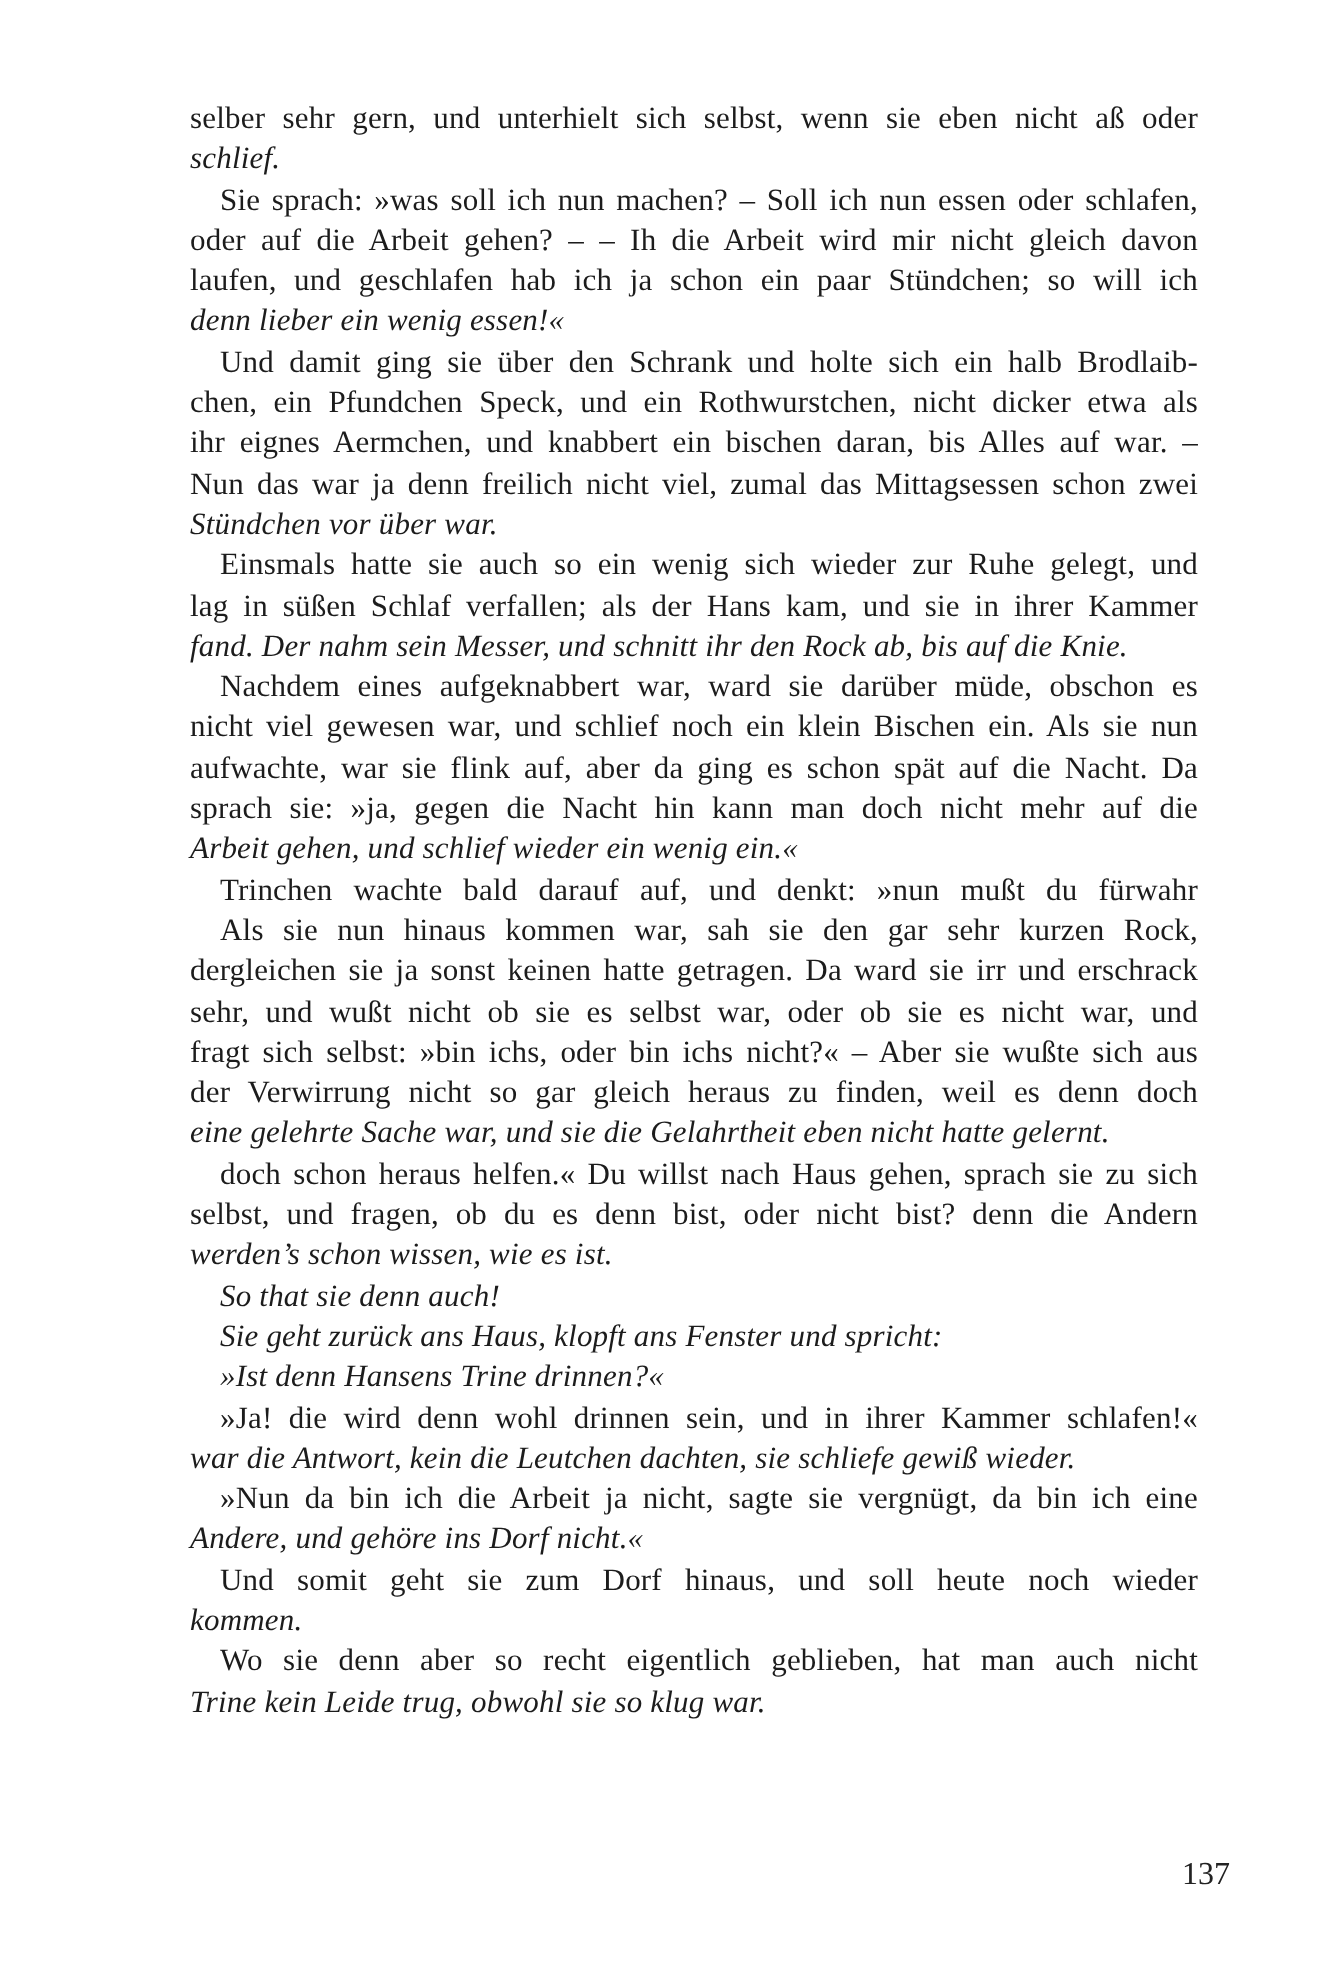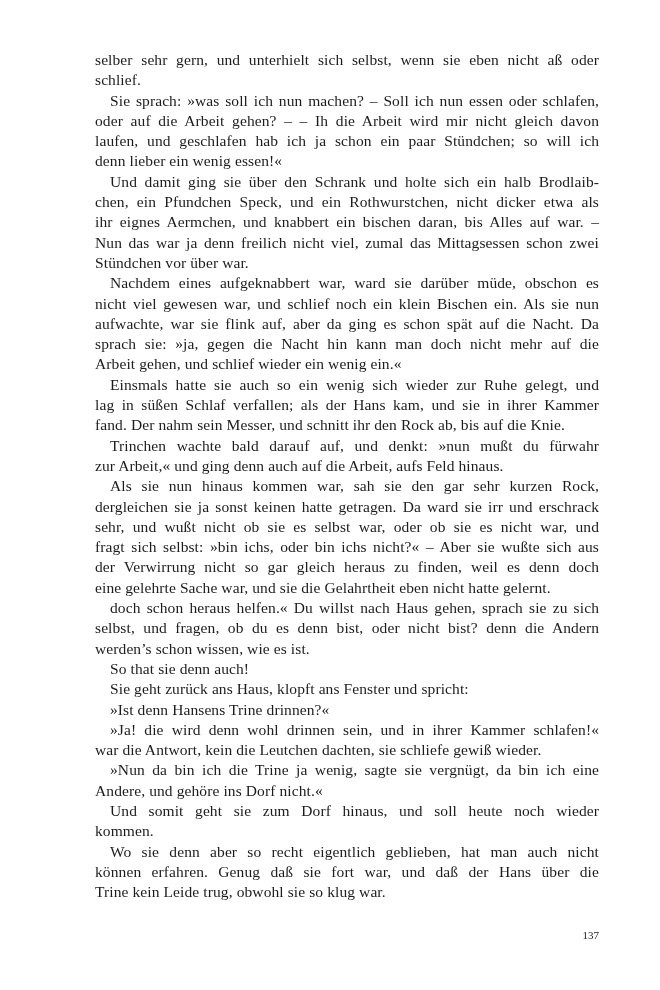--- a/index.html
+++ b/index.html
@@ -26,31 +26,32 @@
     letter-spacing: 0.1px;
   }
   .para { margin: 0; padding: 0; }
   .line {
     text-align: justify;
     text-align-last: justify;
     white-space: normal;
   }
   .line.last {
     text-align-last: left;
+    font-style: italic;
   }
   .para.indent .line:first-child {
     text-indent: 15px;
   }
   .page-number {
     position: absolute;
-    left: 95px;
+    left: 111px;
     top: 929px;
     width: 504px;
     text-align: right;
-    font-size: 11px;
+    font-size: 16px;
     color: #222222;
   }
 </style>
 </head>
 <body>
 
 <div class="book-page">
   <div class="textblock" id="textblock">
       <div class="para">
         <div class="line">selber sehr gern, und unterhielt sich selbst, wenn sie eben nicht aß oder</div>
@@ -63,34 +64,33 @@
         <div class="line last">denn lieber ein wenig essen!«</div>
       </div>
       <div class="para indent">
         <div class="line">Und damit ging sie über den Schrank und holte sich ein halb Brodlaib-</div>
         <div class="line">chen, ein Pfundchen Speck, und ein Rothwurstchen, nicht dicker etwa als</div>
         <div class="line">ihr eignes Aermchen, und knabbert ein bischen daran, bis Alles auf war. –</div>
         <div class="line">Nun das war ja denn freilich nicht viel, zumal das Mittagsessen schon zwei</div>
         <div class="line last">Stündchen vor über war.</div>
       </div>
       <div class="para indent">
+        <div class="line">Einsmals hatte sie auch so ein wenig sich wieder zur Ruhe gelegt, und</div>
+        <div class="line">lag in süßen Schlaf verfallen; als der Hans kam, und sie in ihrer Kammer</div>
+        <div class="line last">fand. Der nahm sein Messer, und schnitt ihr den Rock ab, bis auf die Knie.</div>
+      </div>
+      <div class="para indent">
         <div class="line">Nachdem eines aufgeknabbert war, ward sie darüber müde, obschon es</div>
         <div class="line">nicht viel gewesen war, und schlief noch ein klein Bischen ein. Als sie nun</div>
         <div class="line">aufwachte, war sie flink auf, aber da ging es schon spät auf die Nacht. Da</div>
         <div class="line">sprach sie: »ja, gegen die Nacht hin kann man doch nicht mehr auf die</div>
         <div class="line last">Arbeit gehen, und schlief wieder ein wenig ein.«</div>
       </div>
       <div class="para indent">
-        <div class="line">Einsmals hatte sie auch so ein wenig sich wieder zur Ruhe gelegt, und</div>
-        <div class="line">lag in süßen Schlaf verfallen; als der Hans kam, und sie in ihrer Kammer</div>
-        <div class="line last">fand. Der nahm sein Messer, und schnitt ihr den Rock ab, bis auf die Knie.</div>
-      </div>
-      <div class="para indent">
         <div class="line">Trinchen wachte bald darauf auf, und denkt: »nun mußt du fürwahr</div>
-        <div class="line last">zur Arbeit,« und ging denn auch auf die Arbeit, aufs Feld hinaus.</div>
       </div>
       <div class="para indent">
         <div class="line">Als sie nun hinaus kommen war, sah sie den gar sehr kurzen Rock,</div>
         <div class="line">dergleichen sie ja sonst keinen hatte getragen. Da ward sie irr und erschrack</div>
         <div class="line">sehr, und wußt nicht ob sie es selbst war, oder ob sie es nicht war, und</div>
         <div class="line">fragt sich selbst: »bin ichs, oder bin ichs nicht?« – Aber sie wußte sich aus</div>
         <div class="line">der Verwirrung nicht so gar gleich heraus zu finden, weil es denn doch</div>
         <div class="line last">eine gelehrte Sache war, und sie die Gelahrtheit eben nicht hatte gelernt.</div>
       </div>
       <div class="para indent">
@@ -105,27 +105,26 @@
         <div class="line last">Sie geht zurück ans Haus, klopft ans Fenster und spricht:</div>
       </div>
       <div class="para indent">
         <div class="line last">»Ist denn Hansens Trine drinnen?«</div>
       </div>
       <div class="para indent">
         <div class="line">»Ja! die wird denn wohl drinnen sein, und in ihrer Kammer schlafen!«</div>
         <div class="line last">war die Antwort, kein die Leutchen dachten, sie schliefe gewiß wieder.</div>
       </div>
       <div class="para indent">
-        <div class="line">»Nun da bin ich die Trine ja wenig, sagte sie vergnügt, da bin ich eine</div>
+        <div class="line">»Nun da bin ich die Arbeit ja nicht, sagte sie vergnügt, da bin ich eine</div>
         <div class="line last">Andere, und gehöre ins Dorf nicht.«</div>
       </div>
       <div class="para indent">
         <div class="line">Und somit geht sie zum Dorf hinaus, und soll heute noch wieder</div>
         <div class="line last">kommen.</div>
       </div>
       <div class="para indent">
         <div class="line">Wo sie denn aber so recht eigentlich geblieben, hat man auch nicht</div>
-        <div class="line">können erfahren. Genug daß sie fort war, und daß der Hans über die</div>
         <div class="line last">Trine kein Leide trug, obwohl sie so klug war.</div>
       </div>
     </div>
   <div class="page-number">137</div>
 </div>
 
 </body></html>

